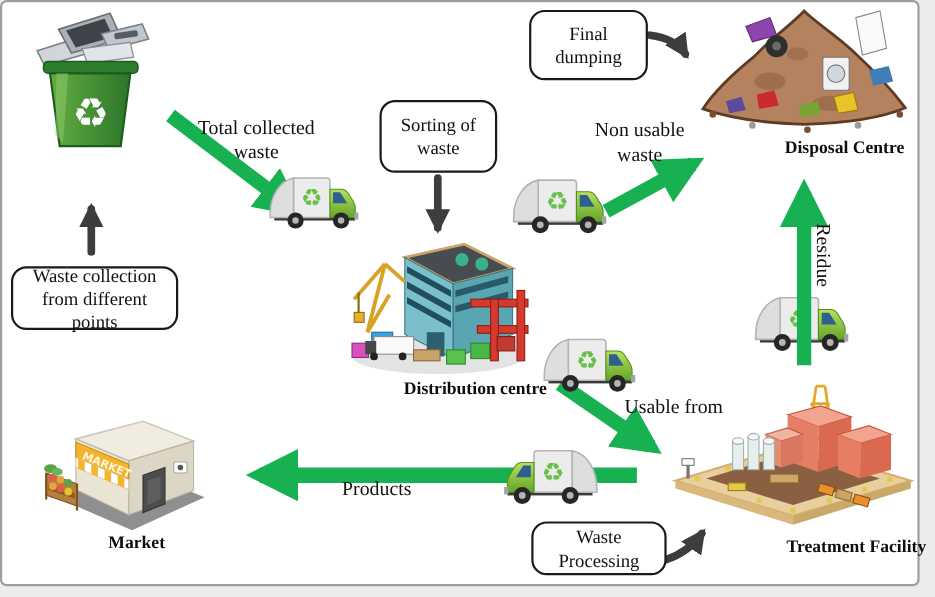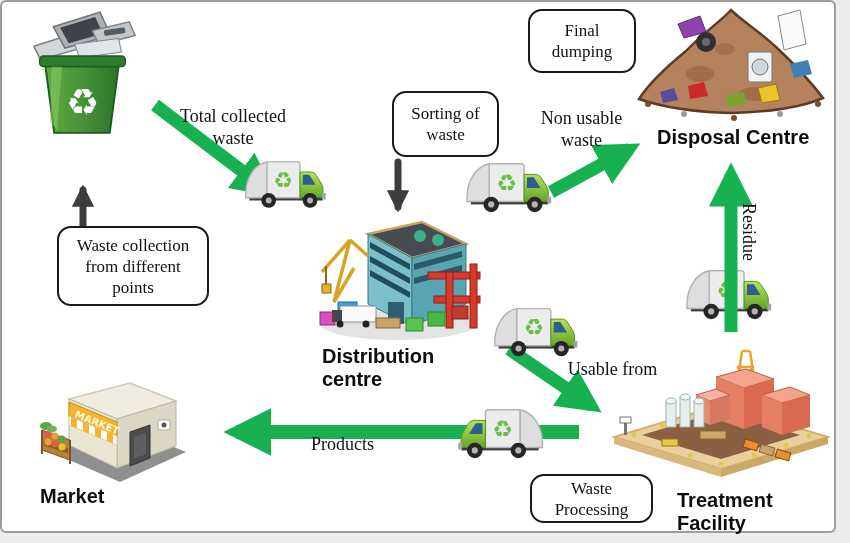--- a/index.html
+++ b/index.html
@@ -1,19 +1,19 @@
 <!DOCTYPE html>
 <html><head>
 <meta charset="utf-8">
 <style>
   html,body{margin:0;padding:0;background:#fff;}
   .frame{position:relative;width:850px;height:543px;background:#ececec;font-family:"Liberation Serif",serif;overflow:hidden;}
   .canvas{position:absolute;left:0;top:0;width:832px;height:529px;background:#fff;border:2px solid #9d9d9d;border-radius:6px;}
-  .callout{position:absolute;background:#fff;border:2.5px solid #1a1a1a;border-radius:14px;display:flex;align-items:center;justify-content:center;text-align:center;font-size:17px;line-height:21px;color:#111;z-index:7;padding:3px 6px;box-sizing:border-box;margin-left:47px;}
-  .node-label{position:absolute;font-family:Liberation Sans, sans-serif;font-weight:700;font-size:20px;text-align:left;color:#0d0d0d;z-index:7;}
+  .callout{position:absolute;background:#fff;border:2.5px solid #1a1a1a;border-radius:14px;display:flex;align-items:center;justify-content:center;text-align:center;font-size:17px;line-height:21px;color:#111;z-index:7;padding:3px 6px;box-sizing:border-box;}
+  .node-label{position:absolute;font-family:Liberation Serif, serif;font-weight:700;font-size:16px;text-align:right;color:#0d0d0d;z-index:7;}
   .flow-label{position:absolute;font-size:18px;text-align:center;color:#111;z-index:7;line-height:22px;}
   .vert{writing-mode:vertical-rl;}
   .icon{position:absolute;z-index:2;}
   .truck{position:absolute;z-index:5;}
   .truck.under{z-index:3;}
   .overlay{position:absolute;left:0;top:0;z-index:4;pointer-events:none;}
   .flip{transform:scaleX(-1);}
 </style>
 </head>
 <body>
@@ -246,21 +246,21 @@
     <svg class="truck under" style="left:681px;top:261px" width="97" height="60" viewBox="0 0 100 62">
         <use href="#truckShape"></use>
       </svg>
     <svg class="truck" style="left:489px;top:299px" width="95" height="59" viewBox="0 0 100 62">
         <use href="#truckShape"></use>
       </svg>
     <svg class="truck flip" style="left:447px;top:400px" width="98" height="60" viewBox="0 0 100 62">
         <use href="#truckShape"></use>
       </svg>
 
-    <div class="callout" style="left:8px;top:224px;width:152px;height:80px">
+    <div class="callout" style="left:8px;top:240px;width:152px;height:58px">
       <span>Waste collection from different points</span>
     </div>
     <div class="callout" style="left:343px;top:89px;width:107px;height:66px">
       <span>Sorting of waste</span>
     </div>
     <div class="callout" style="left:479px;top:7px;width:108px;height:64px">
       <span>Final dumping</span>
     </div>
     <div class="callout" style="left:481px;top:472px;width:123px;height:49px">
       <span>Waste Processing</span>

